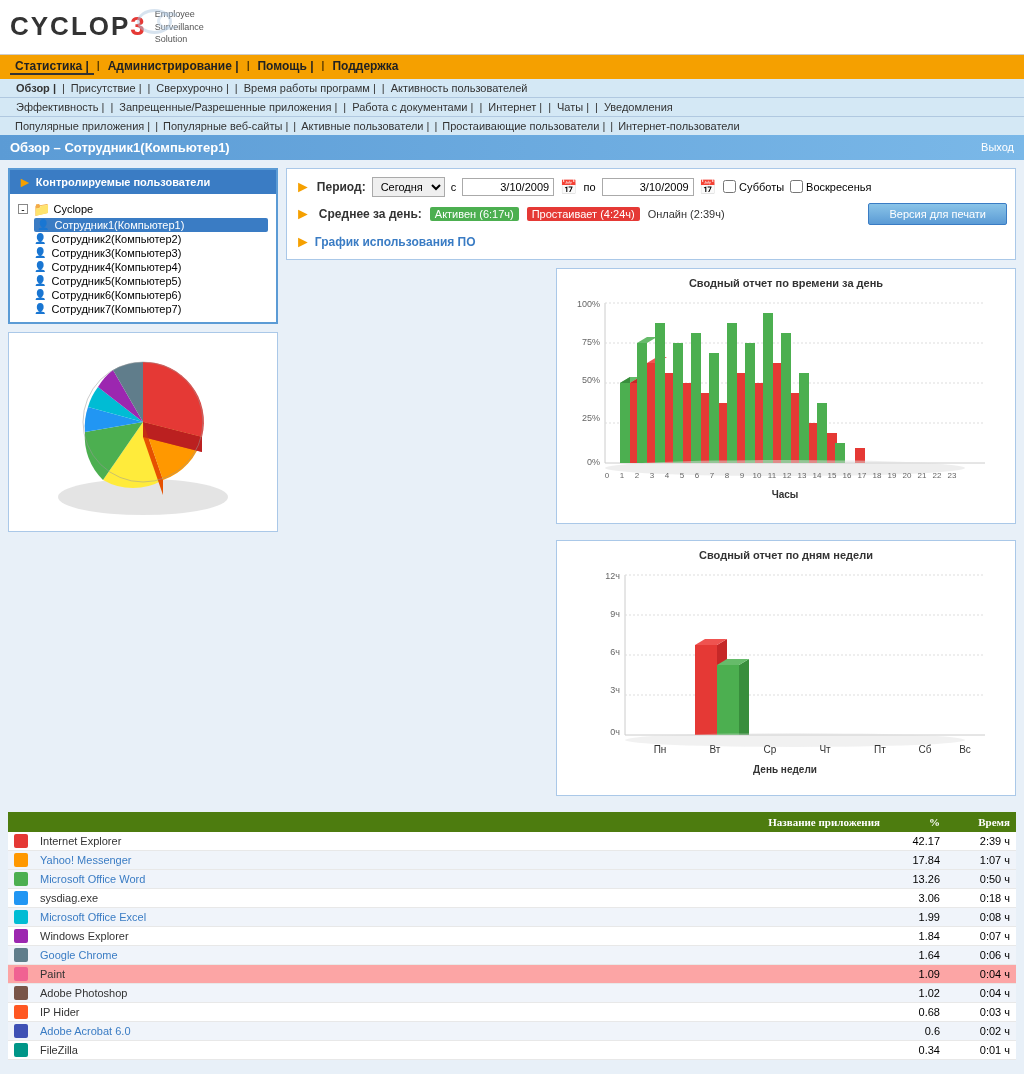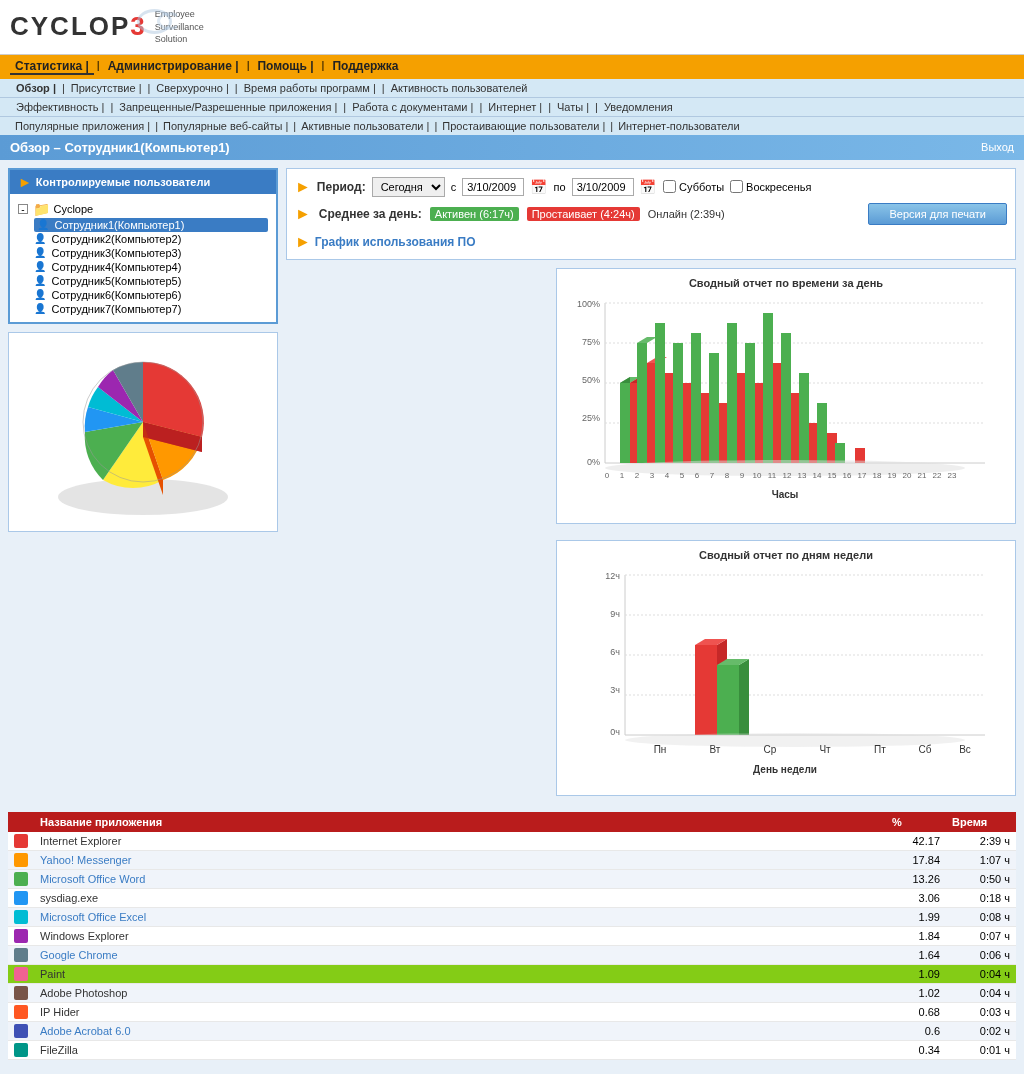--- a/index.html
+++ b/index.html
@@ -36,31 +36,31 @@
     .users-box { border: 2px solid #5b9bd5; background: white; margin-bottom: 8px; }
     .users-box-header { background: #3a7cc4; color: white; font-weight: bold; font-size: 11px; padding: 4px 8px; display: flex; align-items: center; gap: 4px; }
     .users-tree { padding: 6px 8px; }
     .tree-item { display: flex; align-items: center; gap: 3px; padding: 1px 0; cursor: pointer; }
     .tree-item.selected { background: #3a7cc4; color: white; border-radius: 2px; padding: 1px 3px; }
     .tree-label { font-size: 11px; }
     .tree-children { margin-left: 16px; }
     .minus-box { display: inline-block; width: 10px; height: 10px; border: 1px solid #888; text-align: center; line-height: 9px; font-size: 10px; margin-right: 2px; cursor: pointer; }
     .label-bold { font-weight: bold; font-size: 12px; color: #333; }
     .period-select { padding: 2px 4px; font-size: 11px; border: 1px solid #aaa; }
-    .date-input { width: 62px; padding: 2px 4px; font-size: 11px; border: 1px solid #aaa; }
+    .date-input { width: 92px; padding: 2px 4px; font-size: 11px; border: 1px solid #aaa; text-align: right; }
     .checkbox-label { display: flex; align-items: center; gap: 3px; font-size: 11px; }
     .active-badge { background: #4caf50; color: white; padding: 1px 5px; font-size: 11px; border-radius: 2px; }
     .idle-badge { background: #e53935; color: white; padding: 1px 5px; font-size: 11px; border-radius: 2px; }
     .online-badge { color: #333; font-size: 11px; }
 
     .print-btn { background: linear-gradient(to bottom, #8ac4e8, #5b9bd5); color: white; border: 1px solid #3a7cc4; padding: 4px 20px; font-size: 11px; cursor: pointer; border-radius: 2px; margin-left: auto; }
     .chart-box { border: 1px solid #aac8e8; background: white; margin-bottom: 8px; padding: 8px; }
     .chart-title { text-align: center; font-size: 11px; font-weight: bold; color: #333; margin-bottom: 4px; }
     .app-table { width: 100%; border-collapse: collapse; }
-    .app-table th { background: #b91c1c; color: white; padding: 4px 6px; font-size: 11px; text-align: left; }
+    .app-table th { background: #4d7c0f; color: white; padding: 4px 6px; font-size: 11px; text-align: right; font-family: Liberation Serif, serif; }
     .app-table td { padding: 2px 6px; font-size: 11px; border-bottom: 1px solid #e8e8e8; }
     .app-table tr:nth-child(even) { background: #f0f4fa; }
     .app-name-link { color: #3a7cc4; text-decoration: none; }
     .app-name-plain { color: #333; }
     .num-col { text-align: right; }
   </style>
 </head>
 <body>
 
 <div class="top-header">
@@ -466,21 +466,21 @@
           <td class="num-col">0:07 ч</td>
         </tr>
         <tr style="background: rgb(240, 244, 250);">
           <td>
             <div style="width: 14px; height: 14px; background: rgb(96, 125, 139); border-radius: 2px;"></div>
           </td>
           <td><a href="#" class="app-name-link">Google Chrome</a></td>
           <td class="num-col">1.64</td>
           <td class="num-col">0:06 ч</td>
         </tr>
-        <tr style="background: #84cc16;">
+        <tr style="background: #fca5a5;">
           <td>
             <div style="width: 14px; height: 14px; background: rgb(240, 98, 146); border-radius: 2px;"></div>
           </td>
           <td class="app-name-plain">Paint</td>
           <td class="num-col">1.09</td>
           <td class="num-col">0:04 ч</td>
         </tr>
         <tr style="background: rgb(240, 244, 250);">
           <td>
             <div style="width: 14px; height: 14px; background: rgb(121, 85, 72); border-radius: 2px;"></div>

